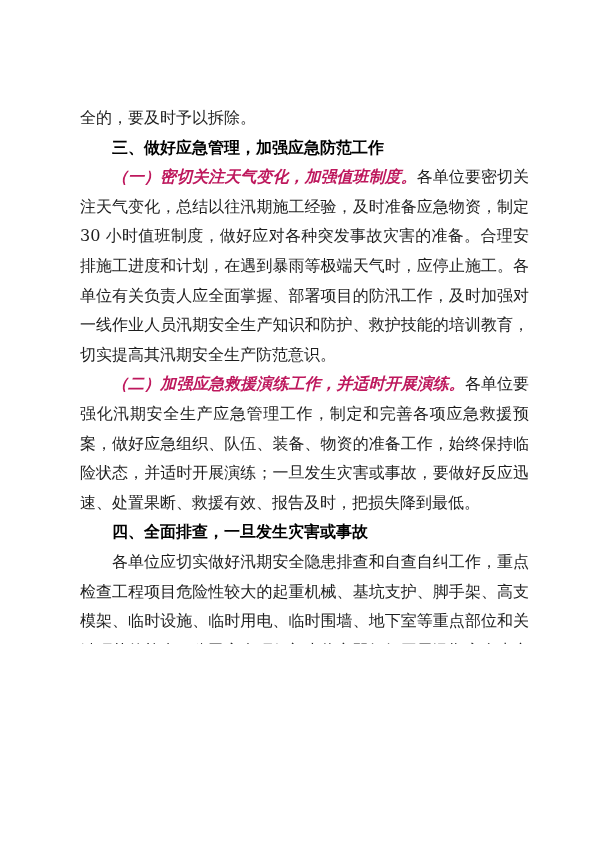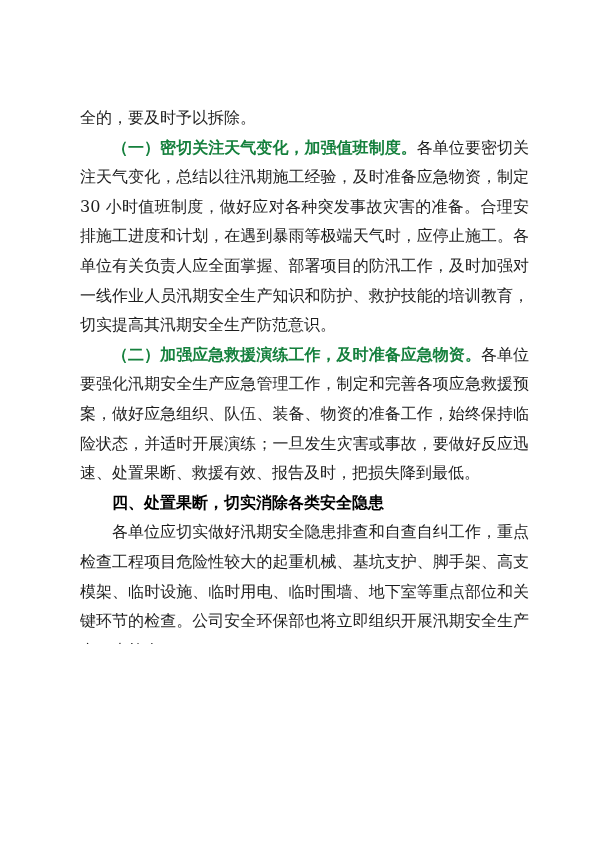--- a/index.html
+++ b/index.html
@@ -39,21 +39,22 @@
     padding: 0;
     text-indent: 2em;
     font-family: "DejaVu Sans", "Liberation Sans", sans-serif;
     font-weight: 700;
     font-size: 16px;
     color: #000000;
     text-align: left;
   }
   .para-lead {
     font-weight: 700;
-    color: #15803d;
+    color: #be185d;
+    font-style: italic;
   }
   .page-footer {
     position: absolute;
     left: 0;
     right: 0;
     top: 781px;
     text-align: center;
     font-size: 10.5px;
     letter-spacing: 1px;
     color: #2a2a2a;
@@ -61,26 +62,27 @@
 </style>
 </head>
 <body>
 
 <div class="page">
 
   <div class="text-block">
 
     <p class="para continuation">全的，要及时予以拆除。</p>
 
+    <h2 class="section-heading">三、做好应急管理，加强应急防范工作</h2>
 
     <p class="para"><span class="para-lead">（一）密切关注天气变化，加强值班制度。</span><span>各单位要密切关注天气变化，总结以往汛期施工经验，及时准备应急物资，制定 30 小时值班制度，做好应对各种突发事故灾害的准备。合理安排施工进度和计划，在遇到暴雨等极端天气时，应停止施工。各单位有关负责人应全面掌握、部署项目的防汛工作，及时加强对一线作业人员汛期安全生产知识和防护、救护技能的培训教育，切实提高其汛期安全生产防范意识。</span></p>
 
-    <p class="para"><span class="para-lead">（二）加强应急救援演练工作，及时准备应急物资。</span><span>各单位要强化汛期安全生产应急管理工作，制定和完善各项应急救援预案，做好应急组织、队伍、装备、物资的准备工作，始终保持临险状态，并适时开展演练；一旦发生灾害或事故，要做好反应迅速、处置果断、救援有效、报告及时，把损失降到最低。</span></p>
+    <p class="para"><span class="para-lead">（二）加强应急救援演练工作，并适时开展演练。</span><span>各单位要强化汛期安全生产应急管理工作，制定和完善各项应急救援预案，做好应急组织、队伍、装备、物资的准备工作，始终保持临险状态，并适时开展演练；一旦发生灾害或事故，要做好反应迅速、处置果断、救援有效、报告及时，把损失降到最低。</span></p>
 
-    <h2 class="section-heading">四、处置果断，切实消除各类安全隐患</h2>
+    <h2 class="section-heading">四、全面排查，一旦发生灾害或事故</h2>
 
     <p class="para"><span>各单位应切实做好汛期安全隐患排查和自查自纠工作，重点检查工程项目危险性较大的起重机械、基坑支护、脚手架、高支模架、临时设施、临时用电、临时围墙、地下室等重点部位和关键环节的检查。公司安全环保部也将立即组织开展汛期安全生产专项大检查。</span></p>
 
 
   </div>
 
   <div class="page-footer">- 4 -</div>
 
 </div>
 

